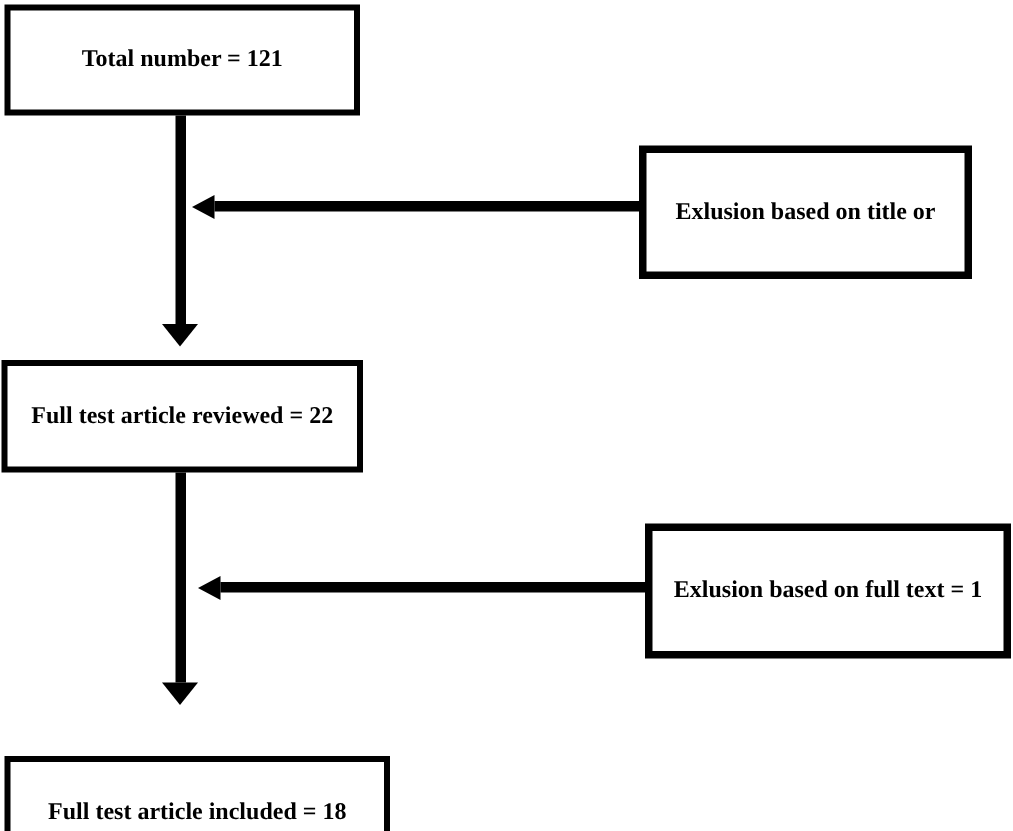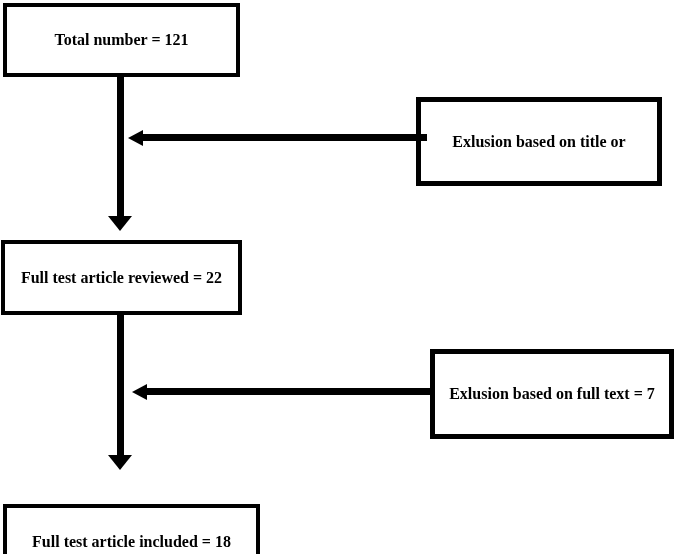--- a/index.html
+++ b/index.html
@@ -25,21 +25,21 @@
     align-items: center;
     justify-content: center;
     text-align: center;
     font-weight: bold;
     font-size: 16px;
     line-height: 20px;
     color: #000000;
   }
   .box.thick { border-width: 5px; }
   .box-total            { left: 3px;   top: 3px;   width: 237px; height: 74px; }
-  .box-exclusion-title  { left: 416px; top: 97px;  width: 246px; height: 89px; }
+  .box-exclusion-title  { left: 426px; top: 97px;  width: 222px; height: 89px; }
   .box-reviewed         { left: 1px;   top: 240px; width: 241px; height: 75px; }
   .box-exclusion-full   { left: 430px; top: 349px; width: 244px; height: 90px; }
   .box-included         { left: 3px;   top: 504px; width: 257px; height: 76px; }
   .box-exclusion-title .line { max-width: 210px; }
 
   .shaft-v {
     position: absolute;
     width: 7px;
     background: #000000;
   }
@@ -84,21 +84,21 @@
 
   <div class="box thick box-exclusion-title">
     <div class="line">Exlusion based on title or</div>
   </div>
 
   <div class="box box-reviewed">
     <div class="line">Full test article reviewed = 22</div>
   </div>
 
   <div class="box thick box-exclusion-full">
-    <div class="line">Exlusion based on full text = 7</div>
+    <div class="line">Exlusion based on full text = 1</div>
   </div>
 
   <div class="box box-included">
     <div class="line">Full test article included = 18</div>
   </div>
 
   <div class="shaft-v sv1"></div>
   <div class="head-down hd1"></div>
 
   <div class="shaft-h sh1"></div>

